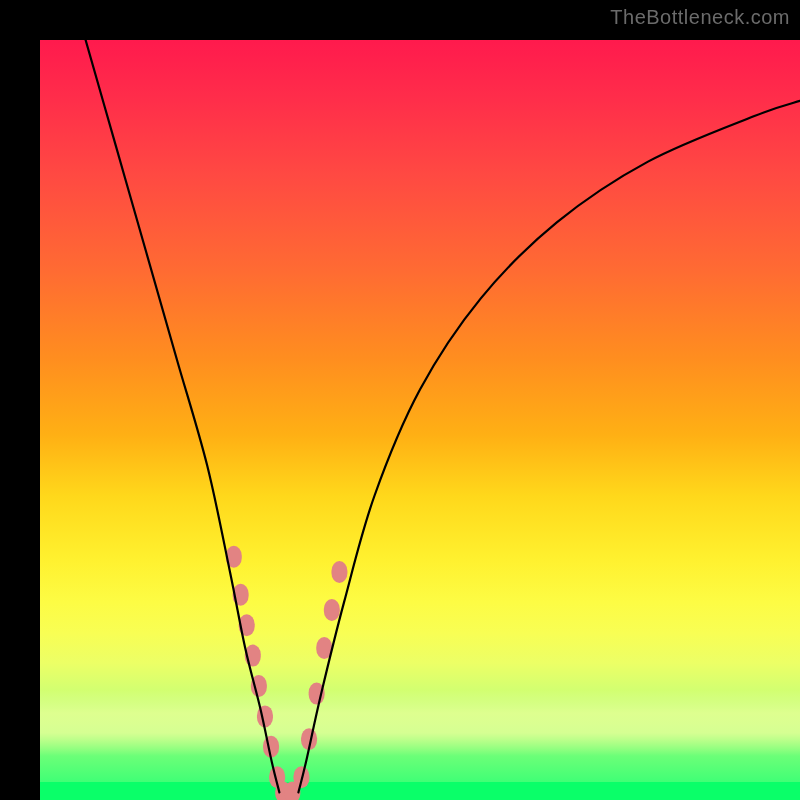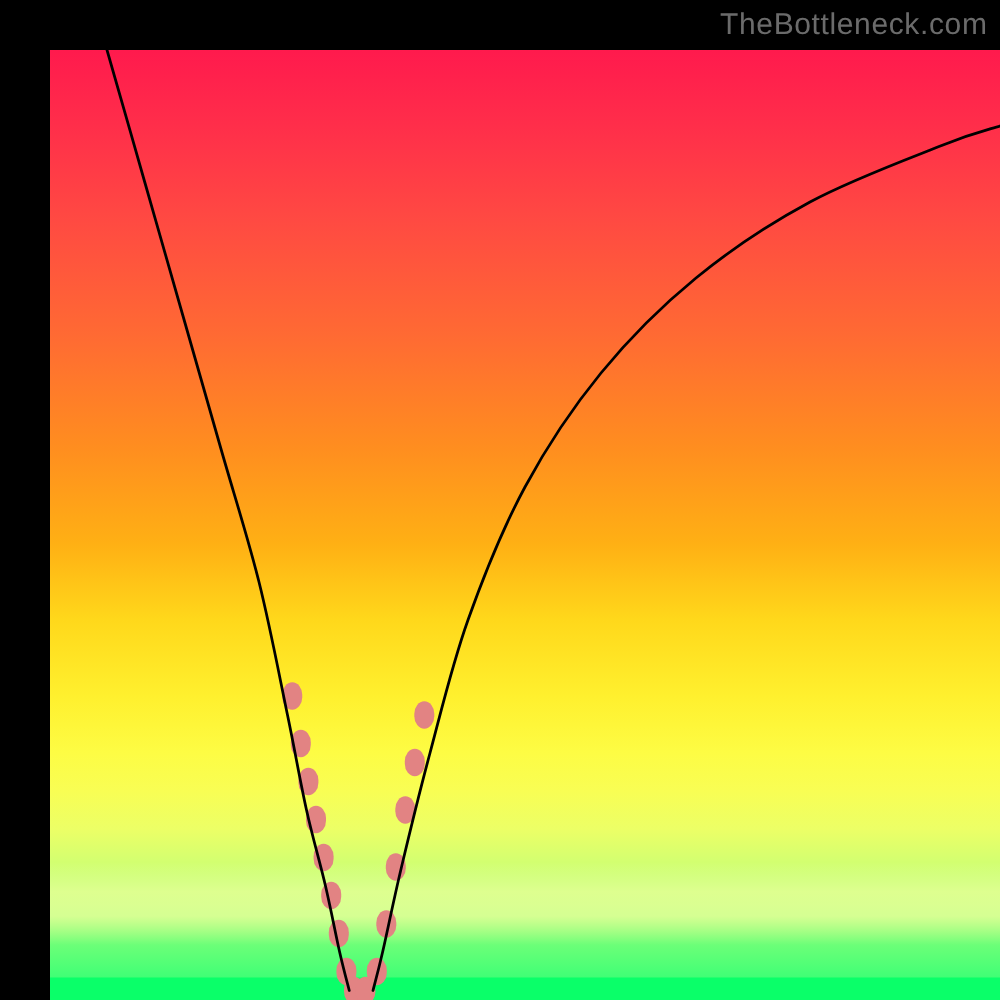--- a/index.html
+++ b/index.html
@@ -13,21 +13,21 @@
   .canvas {
     position: relative;
     width: 800px;
     height: 800px;
   }
   .watermark {
     position: absolute;
     top: 6px;
     right: 10px;
     font-family: Arial, Helvetica, sans-serif;
-    font-size: 24px;
+    font-size: 20px;
     font-weight: 500;
     color: #6b6b6b;
     letter-spacing: 0.5px;
     z-index: 10;
   }
   .plot-area {
     position: absolute;
     left: 40px;
     top: 40px;
     width: 760px;

